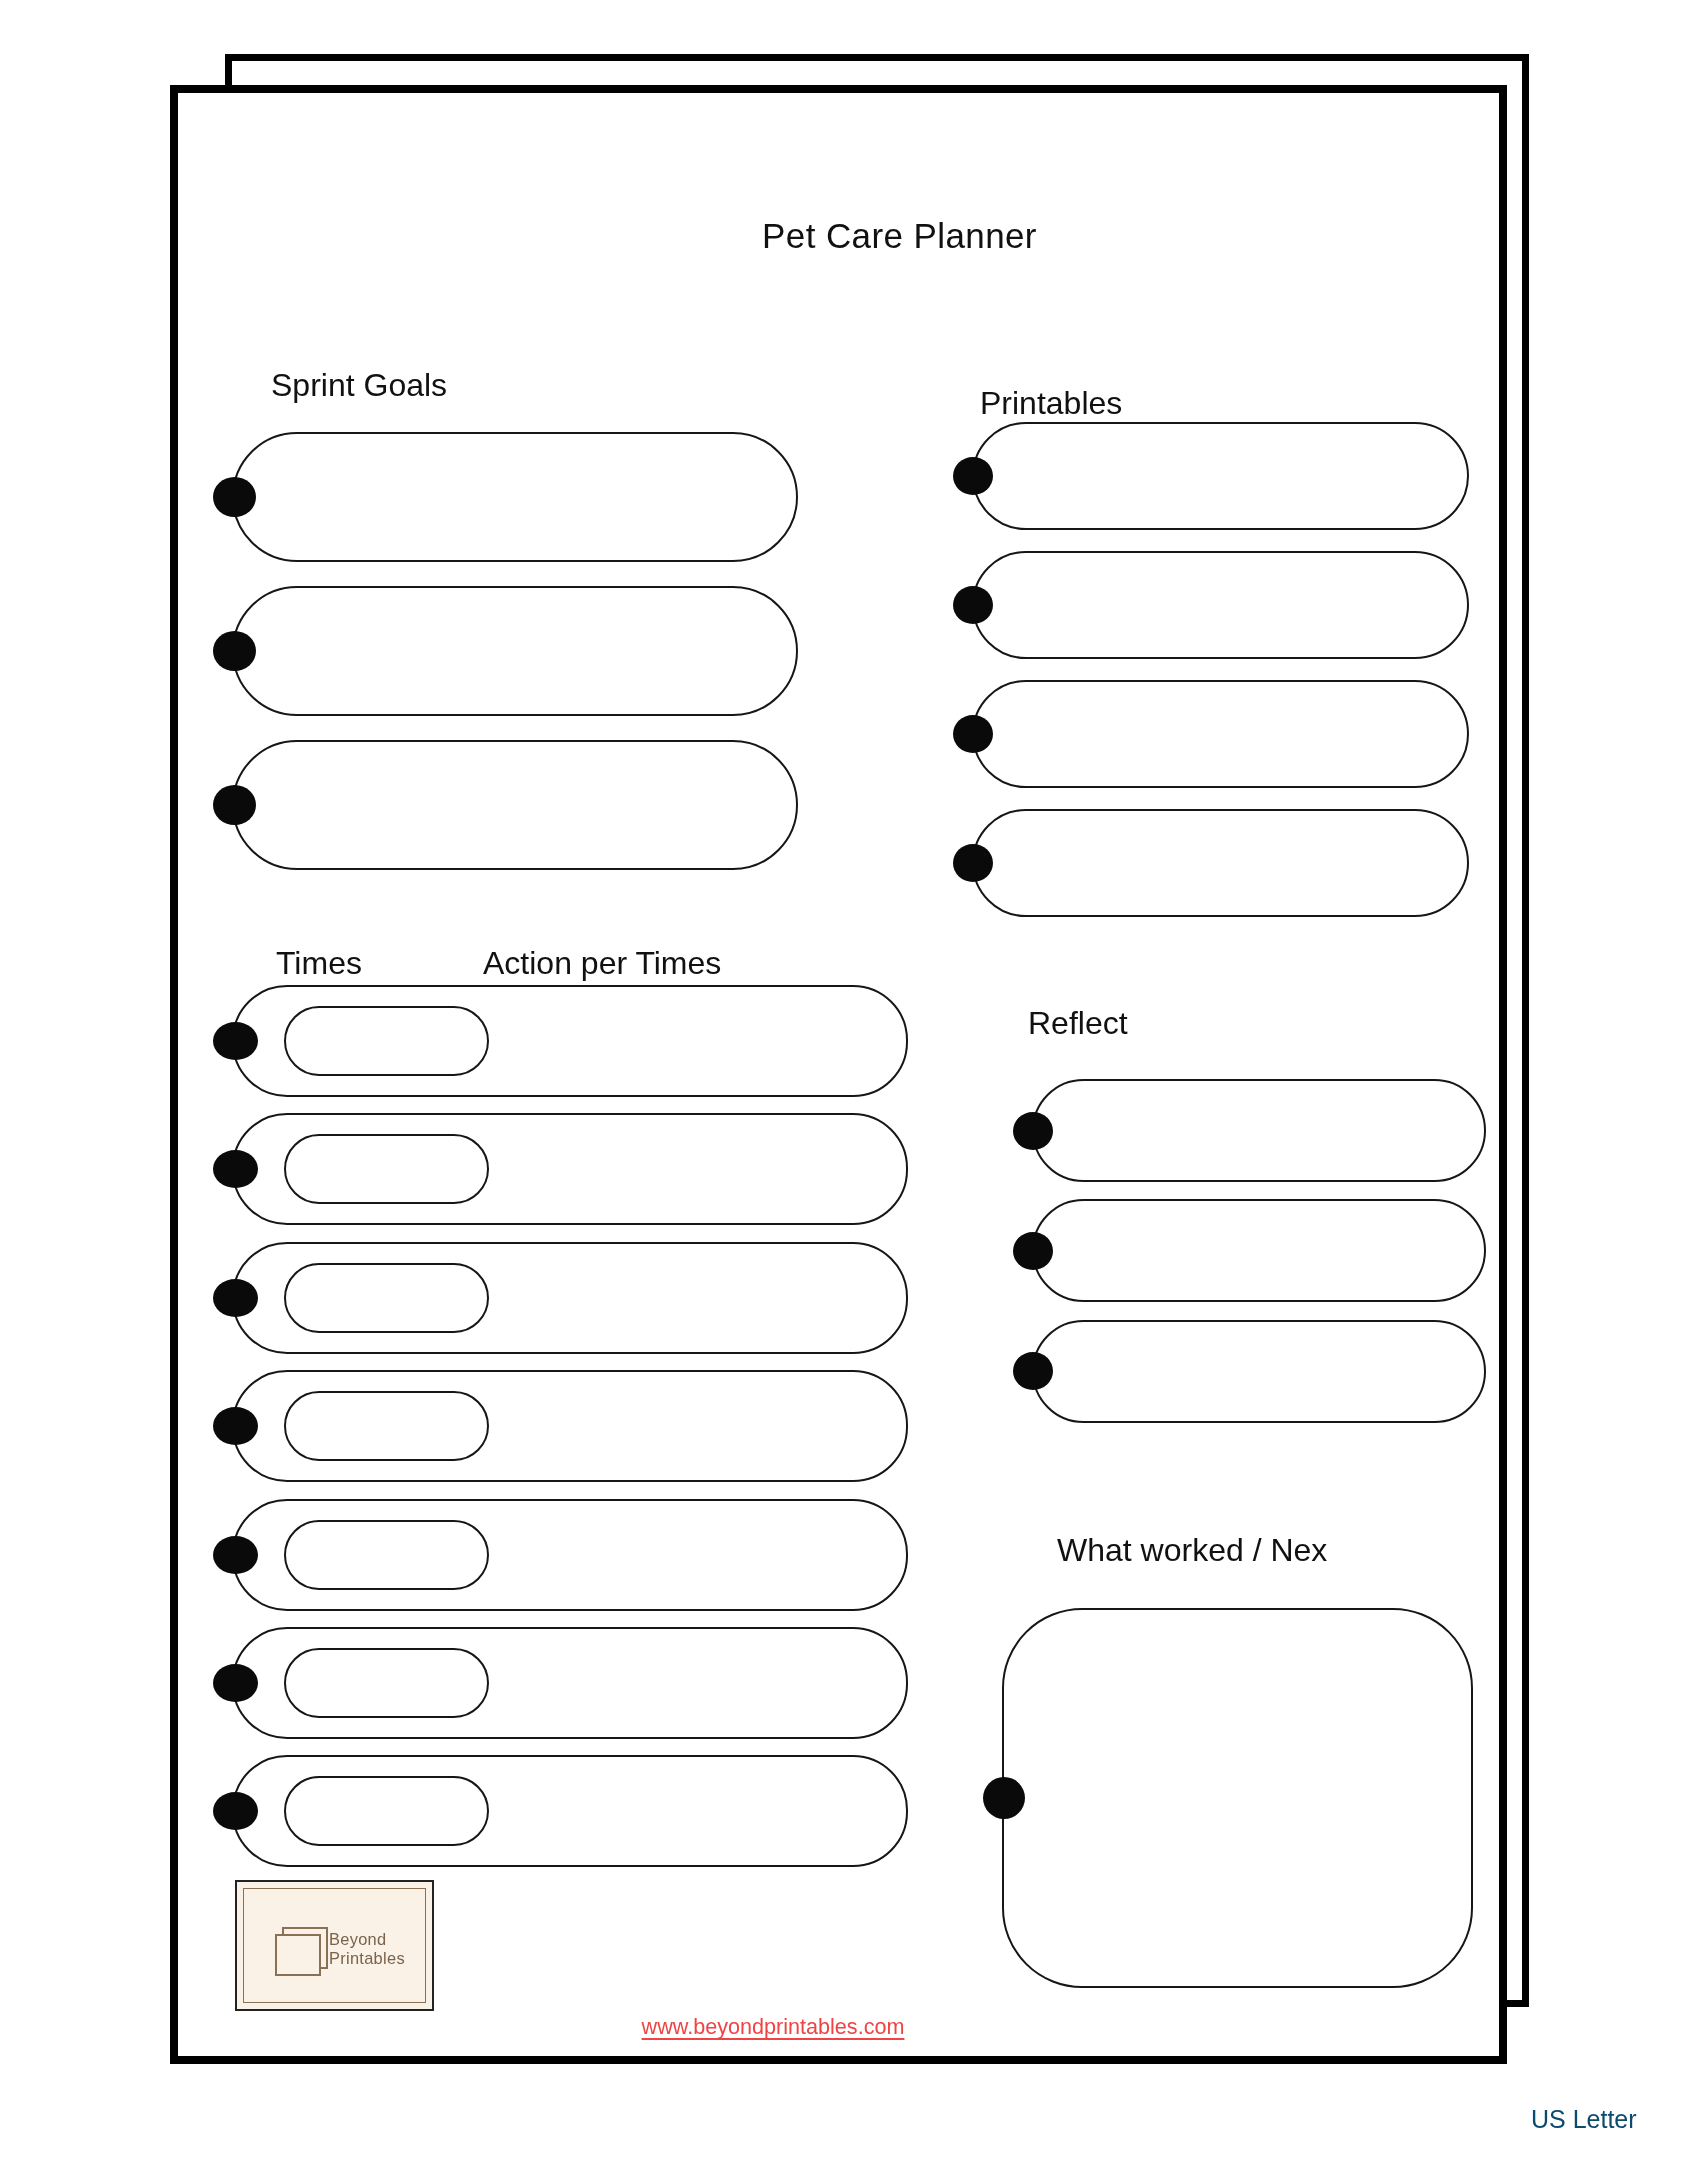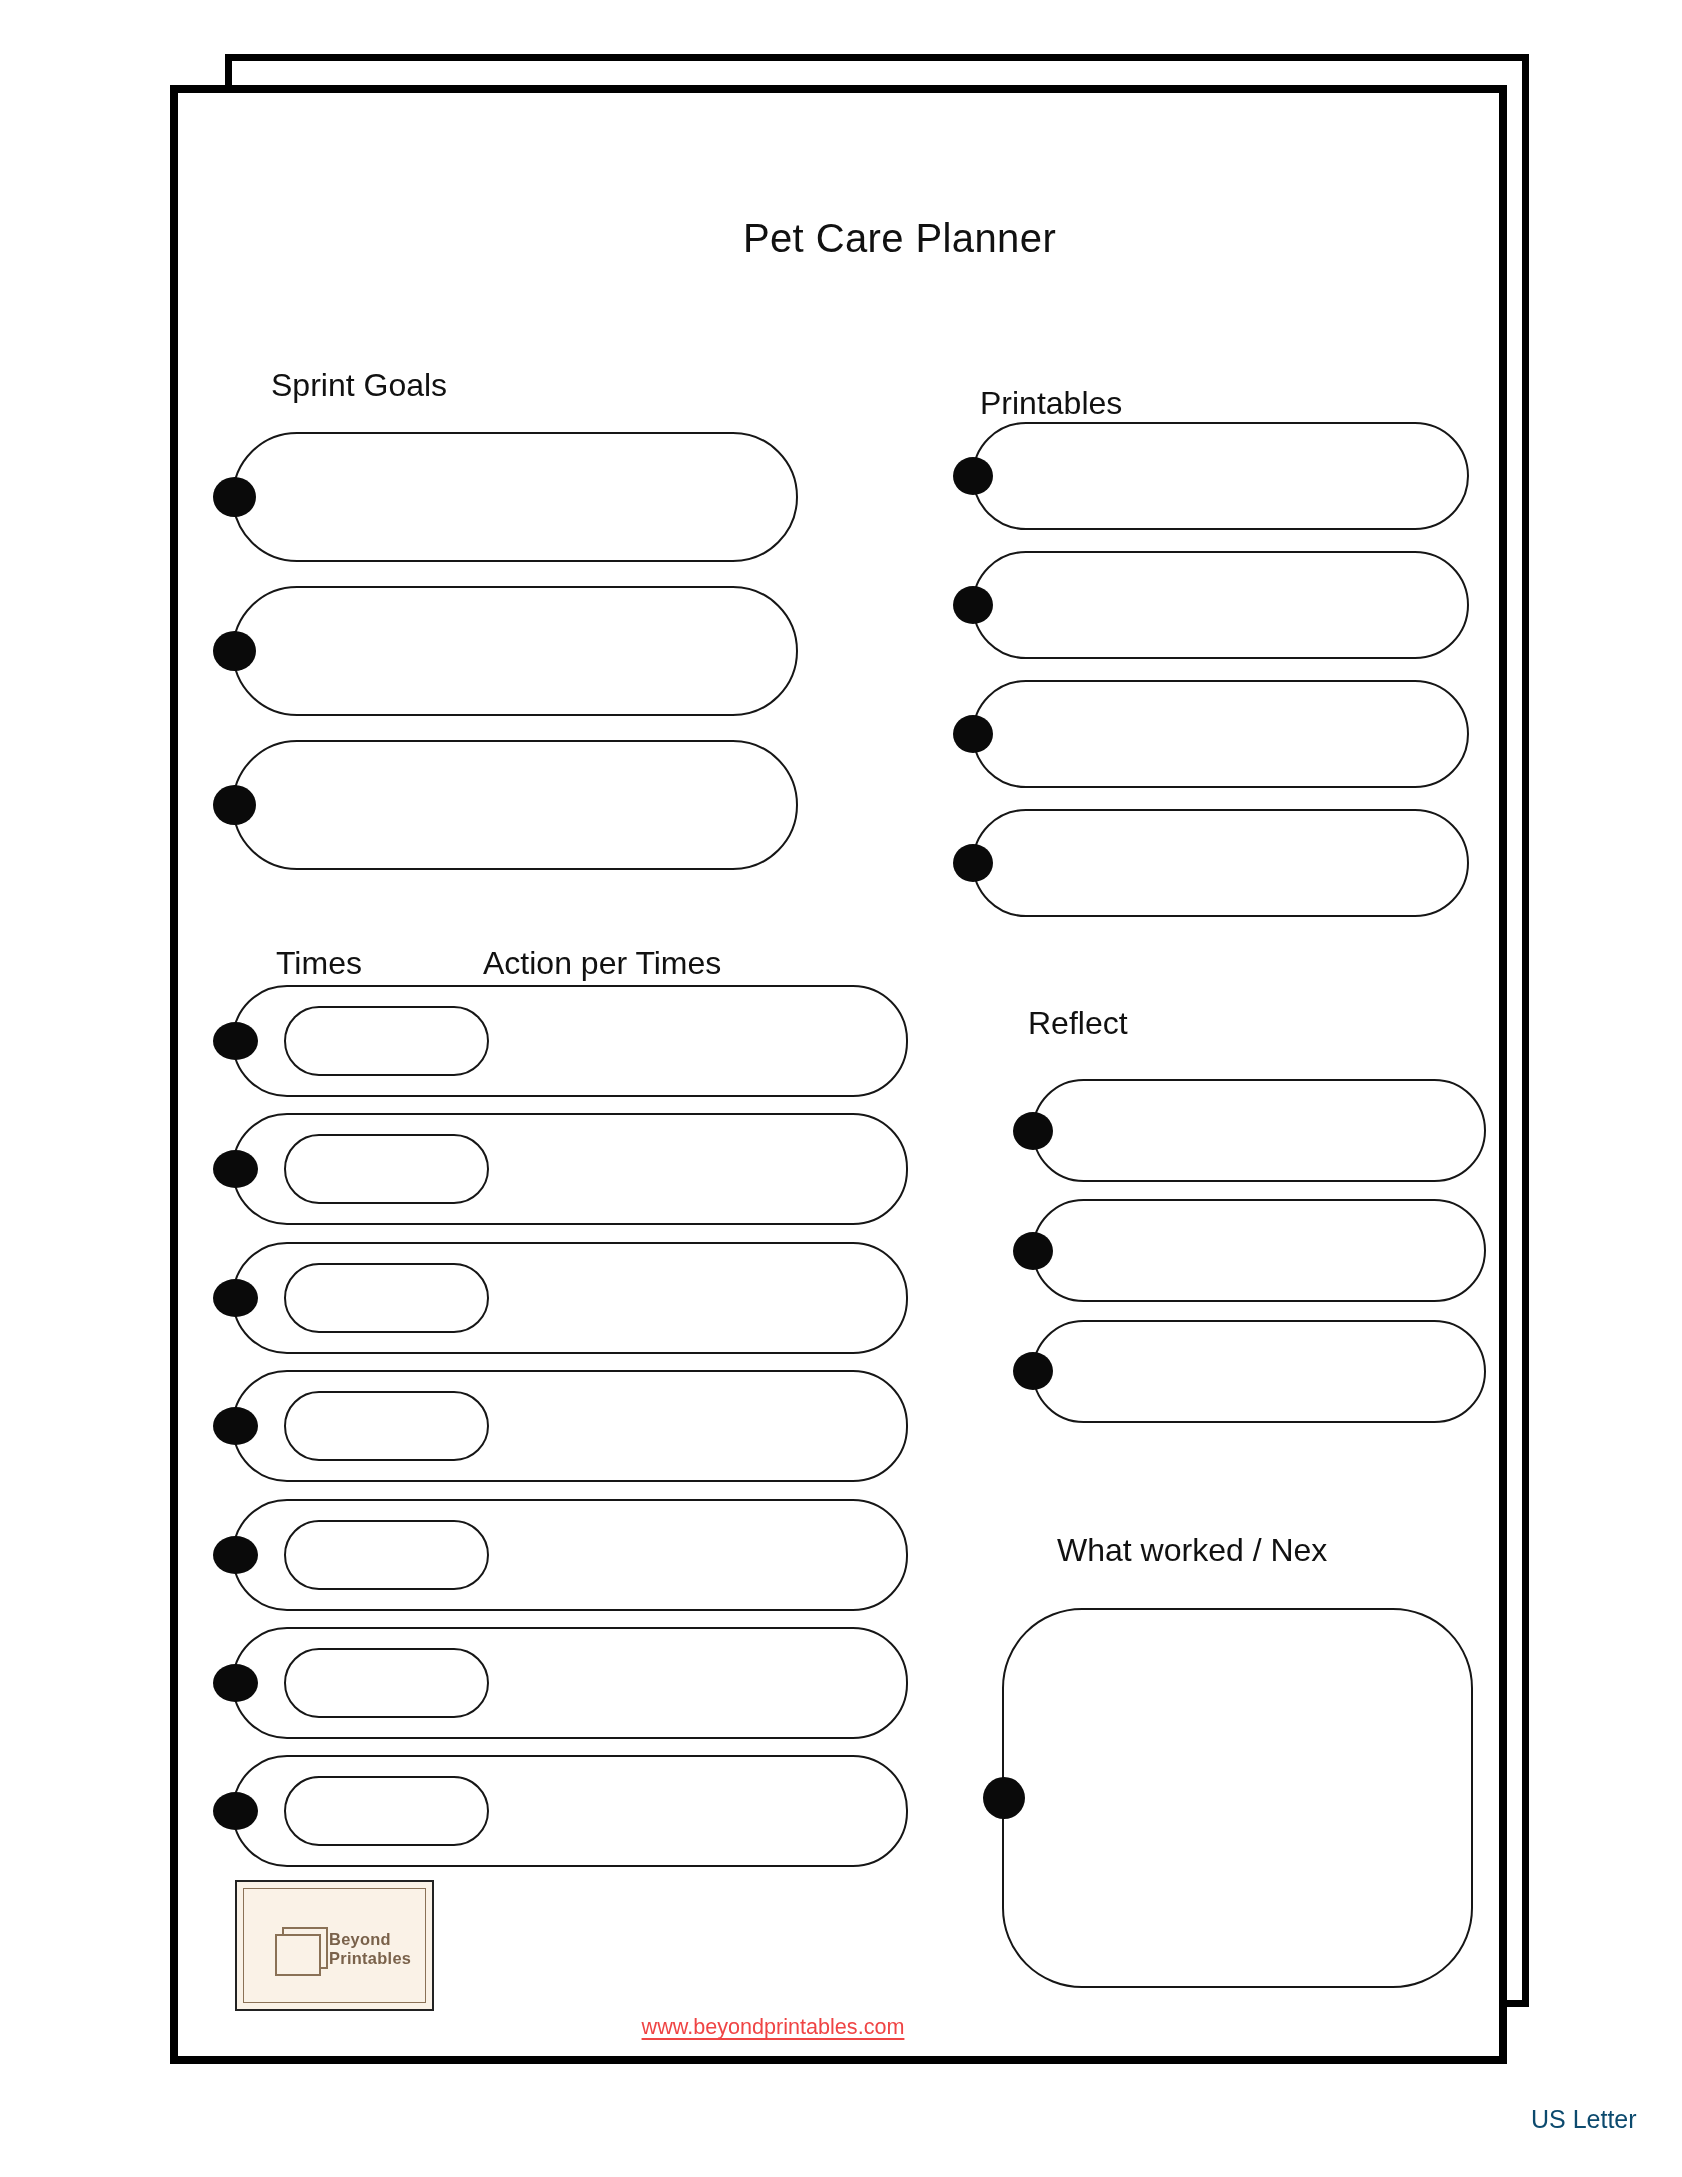--- a/index.html
+++ b/index.html
@@ -7,21 +7,21 @@
   .canvas{position:relative;width:1683px;height:2177px;background:#fff;overflow:hidden;}
 
   
   .back-page{position:absolute;left:225px;top:54px;width:1290px;height:1939px;
     border:7.8px solid var(--page-border,#000);background:#fff;}
   .front-page{position:absolute;left:170px;top:85px;width:1321px;height:1963px;
     border:8.6px solid var(--page-border,#000);background:#fff;}
 
   
   .doc-title{position:absolute;left:419px;top:123px;width:605px;text-align:center;
-    font-size:40px;letter-spacing:0.4px;}
+    font-size:35px;letter-spacing:0.4px;}
   .h-label{position:absolute;font-size:32px;white-space:nowrap;}
 
   
   .pill-list{position:absolute;display:flex;flex-direction:column;}
   .pill{position:relative;background:#fff;border:2.2px solid var(--field-outline,#161616);}
   .bullet{position:absolute;left:-21px;top:50%;transform:translateY(-50%);
     width:43px;height:40px;border-radius:50%;background:var(--bullet-fill,#0a0a0a);}
 
   .sprint-list{left:54px;top:339px;gap:24px;}
   .sprint-list .pill{width:562px;height:126px;border-radius:65px;}
@@ -56,21 +56,21 @@
   
   .logo-box{position:absolute;left:57px;top:1787px;width:195px;height:127px;
     border:2.6px solid #222;background:var(--logo-background,#faf2e7);}
   .logo-frame{position:absolute;inset:6px;border:1.7px solid var(--logo-accent,#8a7156);}
   .logo-icon{position:absolute;left:36px;top:45px;width:52px;height:48px;}
   .logo-icon .sq{position:absolute;width:42px;height:38px;
     border:2.2px solid var(--logo-accent,#8a7156);background:var(--logo-background,#faf2e7);}
   .logo-icon .sq-back{left:8.6px;top:0;}
   .logo-icon .sq-front{left:1.7px;top:7px;}
   .logo-name{position:absolute;left:92px;top:48px;font-size:16.4px;line-height:19px;
-    font-weight:700;color:var(--logo-text,#7a624b);letter-spacing:0.3px;}
+    font-weight:400;color:var(--logo-text,#7a624b);letter-spacing:0.3px;}
 
   
   .footer-url{position:absolute;left:422px;top:1921px;width:346px;text-align:center;
     font-size:21.6px;color:#ef4444;text-decoration:underline;text-underline-offset:3.5px;}
   .size-label{position:absolute;left:1531px;top:2105px;font-size:25px;color:#0c4a6e;}
 </style>
 </head>
 <body>
 
 <div class="canvas">

